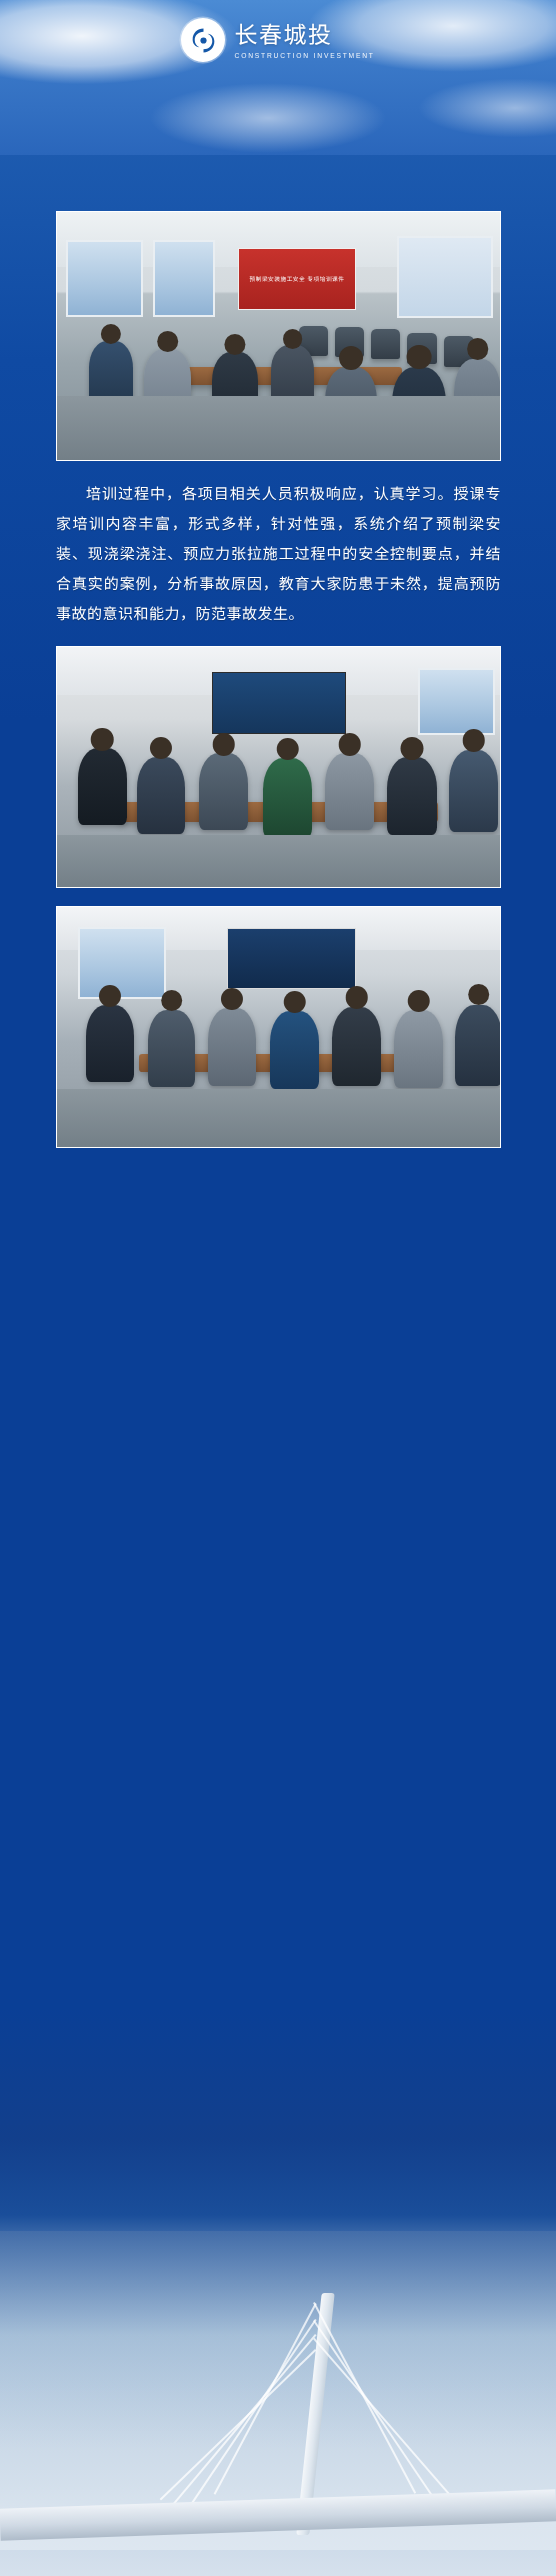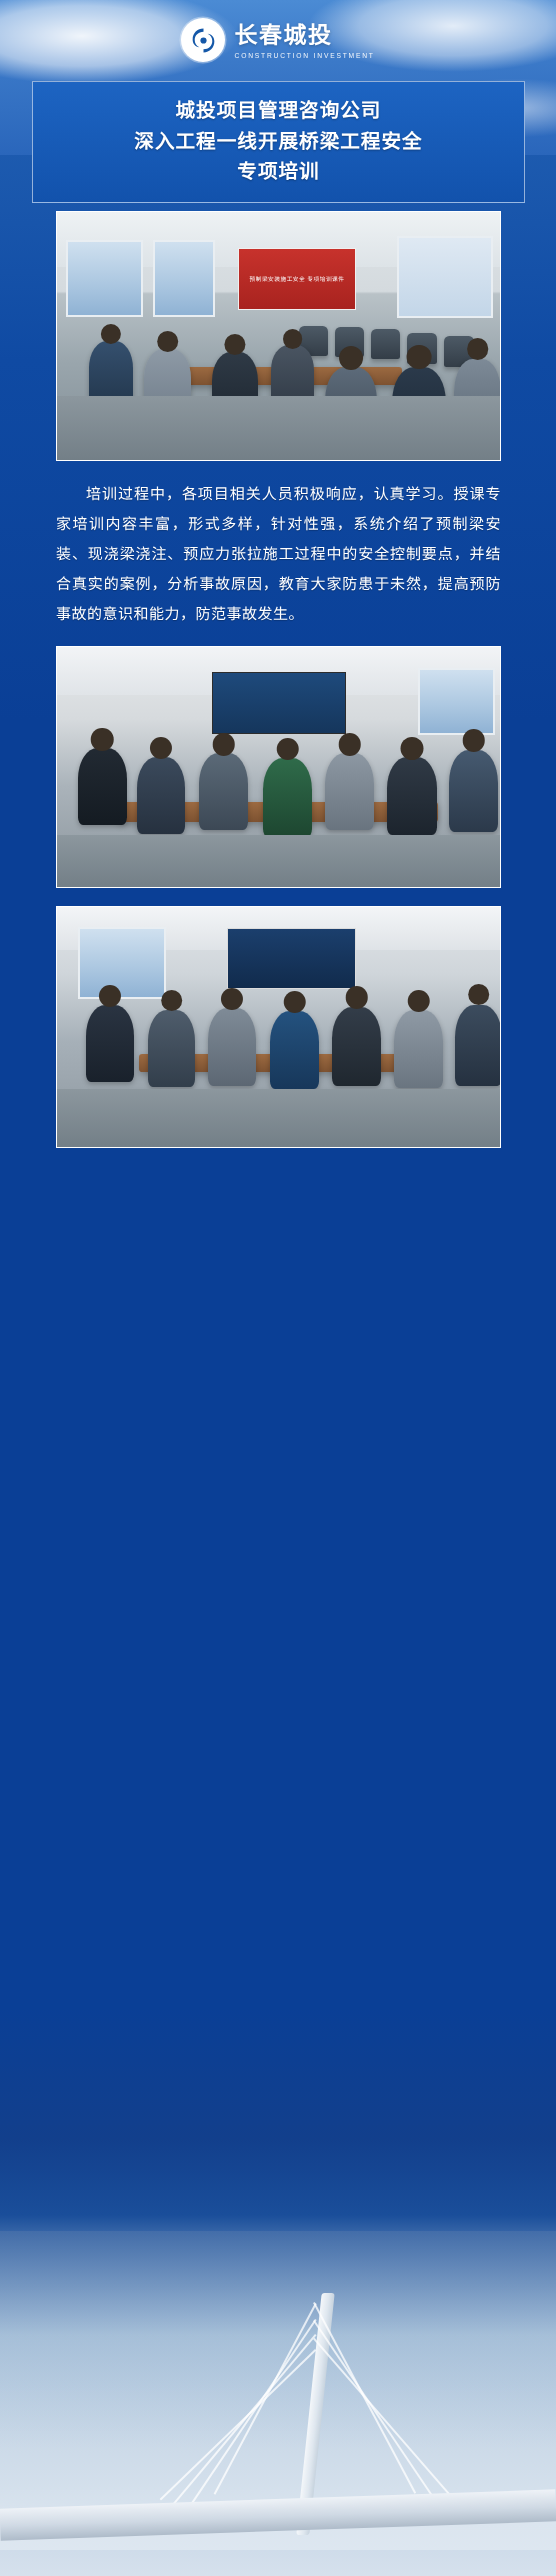--- a/index.html
+++ b/index.html
@@ -65,21 +65,21 @@
     box-shadow: 0 0 0 1.5px rgba(255,255,255,.35);
   }
   .logo-text {
     display: flex;
     flex-direction: column;
     justify-content: center;
     color: #ffffff;
   }
   .logo-cn {
     font-size: 23px;
-    font-weight: bold;
+    font-weight: normal;
     letter-spacing: 1.5px;
     line-height: 1.15;
     text-shadow: 0 1px 3.1px rgba(0,0,0,.25);
   }
   .logo-en {
     font-size: 6.7px;
     letter-spacing: 1.8px;
     margin-top: 3.1px;
     opacity: .95;
   }
@@ -259,25 +259,20 @@
         <path d="M30 53 C42 53 51 44 51 32 C51 24 46 18 38 17 C44 20 47 25 47 31 C47 40 40 47 30 47 Z" fill="#1558a8"></path>
         <circle cx="30" cy="30" r="6" fill="#1558a8"></circle>
       </svg>
     </div>
     <div class="logo-text">
       <div class="logo-cn">长春城投</div>
       <div class="logo-en">CONSTRUCTION INVESTMENT</div>
     </div>
   </div>
 
-  <div class="title-banner">
-    <div class="line">城投项目管理咨询公司</div>
-    <div class="line">深入工程一线开展桥梁工程安全</div>
-    <div class="line">专项培训</div>
-  </div>
 
   <div class="content">
 
 
     <div class="photo h1">
       <div class="room">
         <div class="ceiling"></div>
         <div class="window" style="left:9.3px; top:28px; width:77px; height:77px;"></div>
         <div class="window" style="left:96px; top:28px; width:62px; height:77px;"></div>
         <div class="screen" style="left:181px; top:36px; width:118px; height:62px;">预制梁安装施工安全

